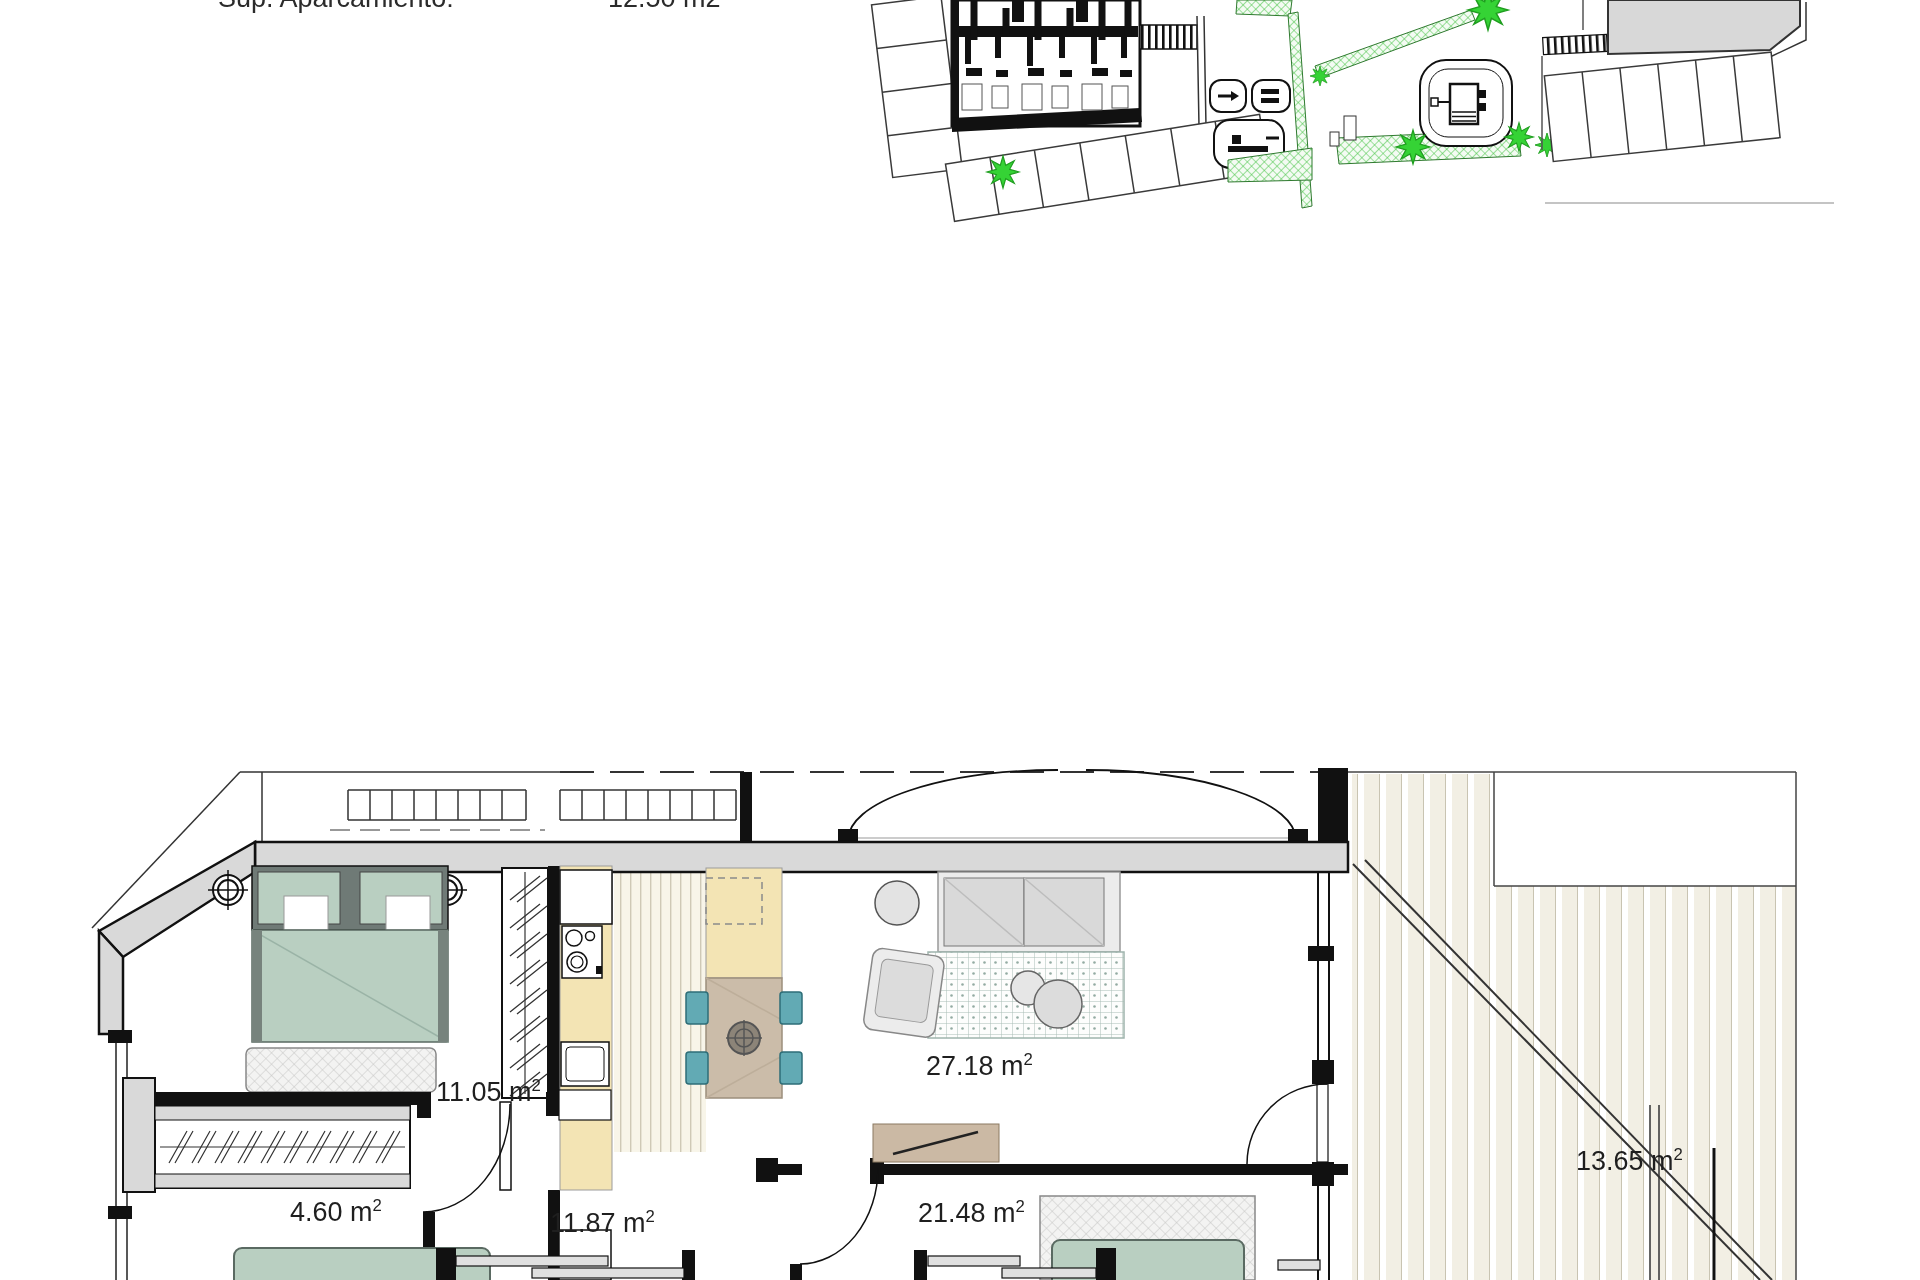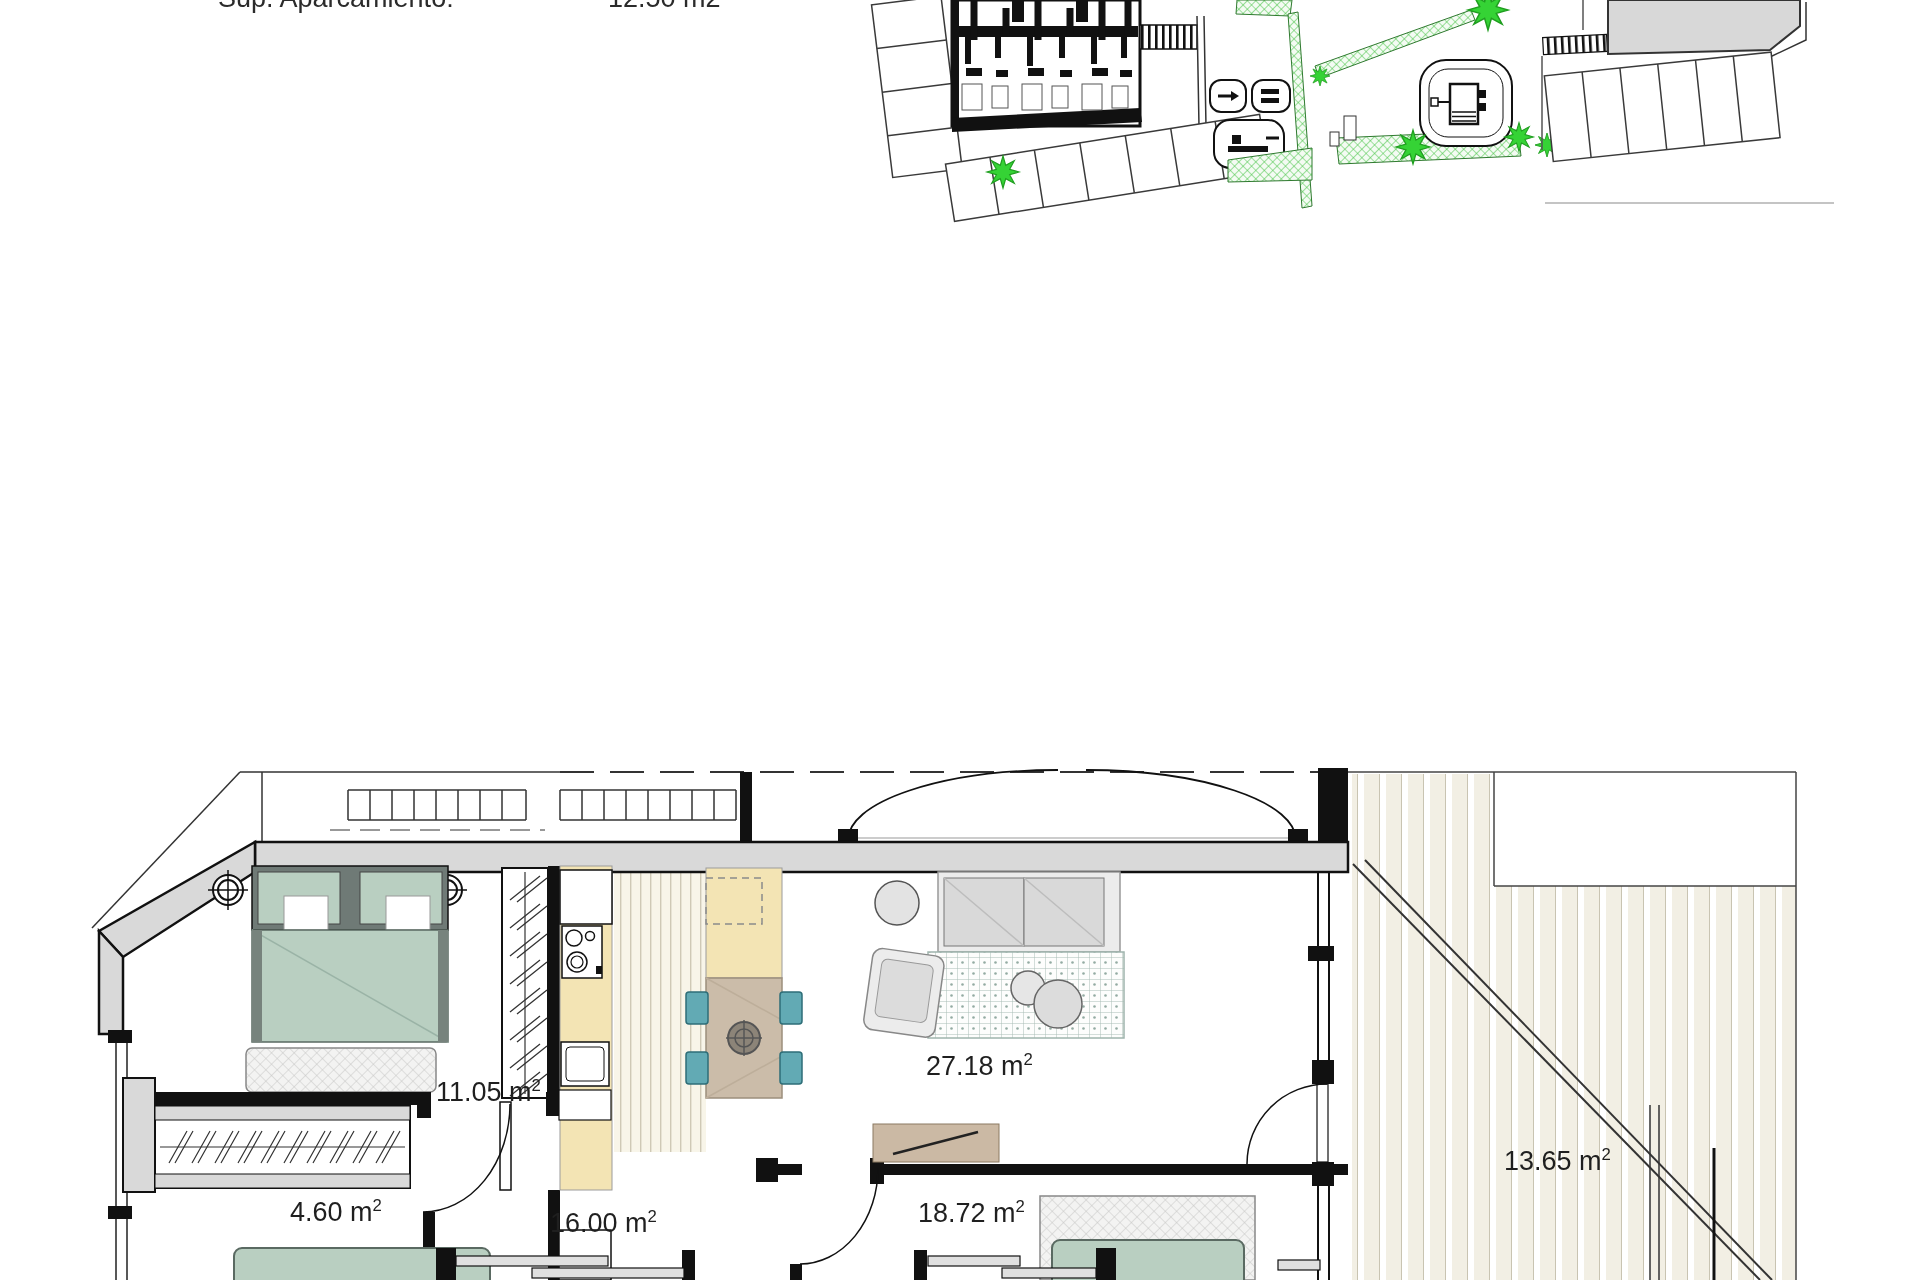--- a/index.html
+++ b/index.html
@@ -365,17 +365,17 @@
         <path d="M1650 1105V1280M1659 1105V1280" stroke="#333333" stroke-width="1.5"></path>
         <line x1="1714" y1="1148" x2="1714" y2="1280" stroke="#111111" stroke-width="3"></line>
       </g>
 
     </g>
   </svg>
 
   <div class="area-label" style="left:436px;top:1072px"><span>11.05 m</span><sup>2</sup></div>
   <div class="area-label" style="left:926px;top:1046px"><span>27.18 m</span><sup>2</sup></div>
   <div class="area-label" style="left:290px;top:1192px"><span>4.60 m</span><sup>2</sup></div>
-  <div class="area-label" style="left:550px;top:1203px"><span>16.00 m</span><sup>2</sup></div>
-  <div class="area-label" style="left:918px;top:1193px"><span>18.72 m</span><sup>2</sup></div>
-  <div class="area-label" style="left:1504px;top:1141px"><span>13.65 m</span><sup>2</sup></div>
+  <div class="area-label" style="left:550px;top:1203px"><span>11.87 m</span><sup>2</sup></div>
+  <div class="area-label" style="left:918px;top:1193px"><span>21.48 m</span><sup>2</sup></div>
+  <div class="area-label" style="left:1576px;top:1141px"><span>13.65 m</span><sup>2</sup></div>
 
 </div>
 
 </body></html>

